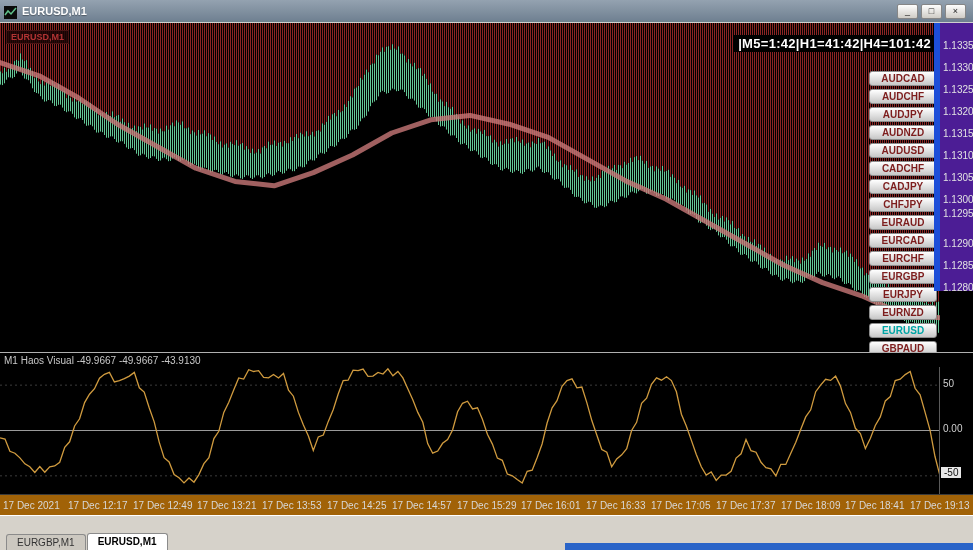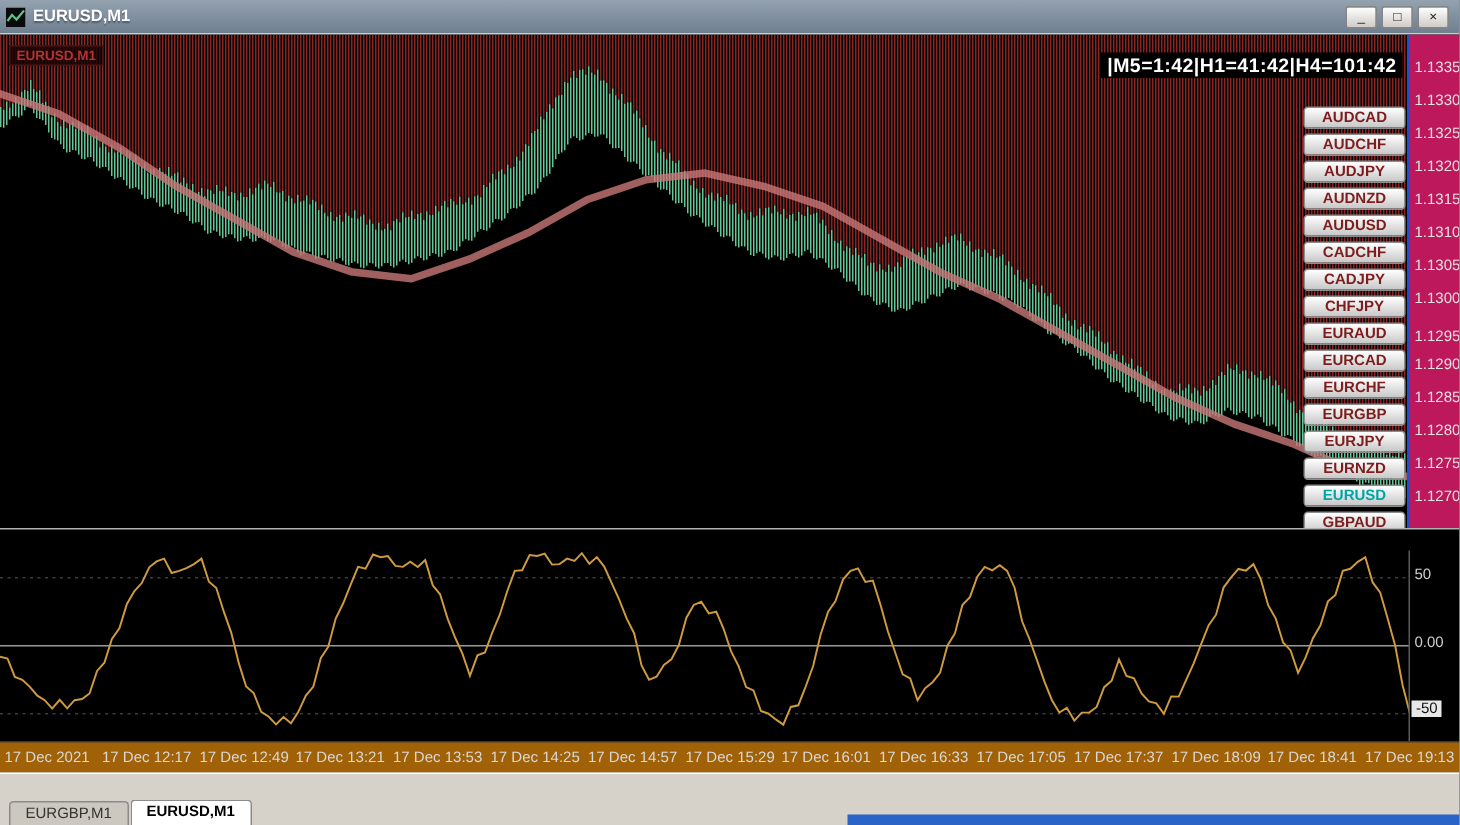--- a/index.html
+++ b/index.html
@@ -21,22 +21,22 @@
   #price-svg{position:absolute;left:0;top:0;}
   .symbol-label{position:absolute;left:6px;top:7px;font-size:9px;font-weight:bold;color:#b23434;
                 background:rgba(26,5,5,.85);border:1px solid #4a1414;padding:1px 4px;}
   .countdown{position:absolute;right:38px;top:12px;color:#fff;font-size:13px;font-weight:bold;
              background:#000;padding:1px 4px;letter-spacing:.3px;white-space:nowrap;}
   .pair-list{position:absolute;right:36px;top:48px;width:68px;}
   .pair-btn{height:13px;line-height:13px;margin-bottom:3px;font-size:10px;font-weight:bold;text-align:center;
             background:linear-gradient(#ffffff,#c7c7c7);border:1px solid #8d8d8d;border-radius:3px;
             color:#7d1d1d;cursor:pointer;}
   .pair-btn.active{color:#00a5a5;}
-  .price-scale{position:absolute;right:0;top:0;width:33px;height:330px;background:#be185d;
-               border-left:2px solid #1d4ed8;overflow:hidden;}
+  .price-scale{position:absolute;right:0;top:0;width:33px;height:268px;background:#4c1d95;
+               border-left:6px solid #1d4ed8;overflow:hidden;}
   .price-label{position:absolute;left:3px;color:#e2e2e2;font-size:10px;white-space:nowrap;}
   
   .indicator{position:absolute;left:0;top:352px;width:973px;height:142px;background:#000;
              border-top:1px solid #b0b0b0;box-sizing:border-box;}
   .ind-title{position:absolute;left:4px;top:2px;font-size:10px;color:#c8c8c8;white-space:nowrap;}
   #osc-svg{position:absolute;left:0;top:14px;}
   .ind-scale{position:absolute;right:0;top:14px;width:33px;height:127px;border-left:1px solid #5a5a5a;}
   .lvl{position:absolute;left:3px;font-size:10px;color:#cfcfcf;text-align:center;}
   .lvl.up{top:11px;}
   .lvl.mid{top:56px;}
@@ -103,30 +103,31 @@
       </div>
     <div class="price-scale" id="price-scale">
         <span class="price-label" style="top: 17px;">1.1335</span>
         <span class="price-label" style="top: 39px;">1.1330</span>
         <span class="price-label" style="top: 61px;">1.1325</span>
         <span class="price-label" style="top: 83px;">1.1320</span>
         <span class="price-label" style="top: 105px;">1.1315</span>
         <span class="price-label" style="top: 127px; text-align: right;">1.1310</span>
         <span class="price-label" style="top: 149px;">1.1305</span>
         <span class="price-label" style="top: 171px;">1.1300</span>
-        <span class="price-label" style="top: 196px;">1.1295</span>
+        <span class="price-label" style="top: 185px;">1.1295</span>
         <span class="price-label" style="top: 215px;">1.1290</span>
         <span class="price-label" style="top: 237px;">1.1285</span>
         <span class="price-label" style="top: 259px;">1.1280</span>
         <span class="price-label" style="top: 281px;">1.1275</span>
         <span class="price-label" style="top: 303px;">1.1270</span>
       </div>
   </div>
 
   <div class="indicator">
+    <div class="ind-title">M1 Haos Visual -49.9667 -49.9667 -43.9130</div>
     <svg id="osc-svg" width="940" height="127">
         <line x1="0" x2="940" y1="18.142857142857146" y2="18.142857142857146" stroke="#3c3c3c" stroke-dasharray="2,3" stroke-width="1"></line>
         <line x1="0" x2="940" y1="63.5" y2="63.5" stroke="#9a9a9a" stroke-width="1"></line>
         <line x1="0" x2="940" y1="108.85714285714286" y2="108.85714285714286" stroke="#3c3c3c" stroke-dasharray="2,3" stroke-width="1"></line>
         <polyline points="0,70.8 5.0,72.0 9.9,84.3 14.9,86.2 19.9,90.9 24.9,96.8 29.8,99.8 34.8,105.4 39.8,99.5 44.8,105.2 49.7,99.8 54.7,99.0 59.7,95.3 64.7,80.3 69.6,74.8 74.6,59.0 79.6,51.8 84.6,35.6 89.5,27.2 94.5,21.7 99.5,11.2 104.4,7.3 109.4,5.4 114.4,15.0 119.4,13.6 124.3,11.7 129.3,9.1 134.3,5.4 139.3,20.8 144.2,25.0 149.2,40.8 154.2,54.9 159.2,75.1 164.1,90.7 169.1,95.0 174.1,107.5 179.0,110.7 184.0,115.9 189.0,111.0 194.0,115.2 198.9,107.6 203.9,96.7 208.9,90.7 213.9,71.6 218.8,64.3 223.8,45.4 228.8,35.2 233.8,22.7 238.7,10.9 243.7,12.1 248.7,2.7 253.7,4.5 258.6,3.7 263.6,10.3 268.6,10.9 273.5,7.5 278.5,11.0 283.5,6.4 288.5,23.2 293.4,29.2 298.4,45.4 303.4,58.0 308.4,69.1 313.3,83.5 318.3,69.9 323.3,68.0 328.3,54.4 333.2,42.8 338.2,27.0 343.2,13.6 348.1,13.2 353.1,3.1 358.1,3.6 363.1,2.1 368.0,9.4 373.0,9.1 378.0,5.4 383.0,7.0 387.9,1.8 392.9,8.8 397.9,4.4 402.9,10.9 407.8,21.7 412.8,32.8 417.8,45.4 422.8,55.3 427.7,76.6 432.7,86.2 437.7,84.1 442.6,76.3 447.6,72.6 452.6,63.0 457.6,44.8 462.5,36.3 467.5,34.2 472.5,41.9 477.5,40.8 482.4,52.2 487.4,67.3 492.4,77.1 497.4,91.1 502.3,93.3 507.3,107.0 512.3,108.8 517.2,112.6 522.2,116.1 527.2,104.3 532.2,103.2 537.1,90.7 542.1,77.0 547.1,56.0 552.1,40.8 557.0,33.7 562.0,19.4 567.0,13.6 572.0,11.9 576.9,20.9 581.9,20.0 586.9,35.9 591.9,53.8 596.8,68.0 601.8,82.5 606.8,85.3 611.7,99.8 616.7,91.9 621.7,87.8 626.7,81.6 631.6,63.5 636.6,55.3 641.6,36.3 646.6,31.1 651.5,17.4 656.5,10.9 661.5,13.2 666.5,9.8 671.4,13.6 676.4,24.8 681.4,47.2 686.3,59.0 691.3,73.1 696.3,87.4 701.3,99.8 706.2,108.0 711.2,104.9 716.2,113.4 721.2,108.1 726.1,108.0 731.1,104.3 736.1,91.1 741.1,86.8 746.0,72.6 751.0,83.7 756.0,85.2 761.0,95.3 765.9,100.6 770.9,101.9 775.9,108.9 780.8,97.3 785.8,97.4 790.8,86.2 795.8,75.2 800.7,62.6 805.7,49.9 810.7,42.8 815.7,24.7 820.6,18.1 825.6,12.3 830.6,13.4 835.6,9.1 840.5,19.1 845.5,36.6 850.5,45.4 855.4,61.3 860.4,66.6 865.4,81.6 870.4,71.3 875.3,58.5 880.3,49.9 885.3,33.9 890.3,29.6 895.2,13.6 900.2,12.2 905.2,7.6 910.2,4.5 915.1,21.3 920.1,27.9 925.1,45.4 930.1,63.3 935.0,89.5 940.0,108.9" stroke="#d09b3f" stroke-width="1.3" fill="none"></polyline>
       </svg>
     <div class="ind-scale">
       <span class="lvl up">50</span>
       <span class="lvl mid">0.00</span>
       <span class="lvl low">-50</span>

